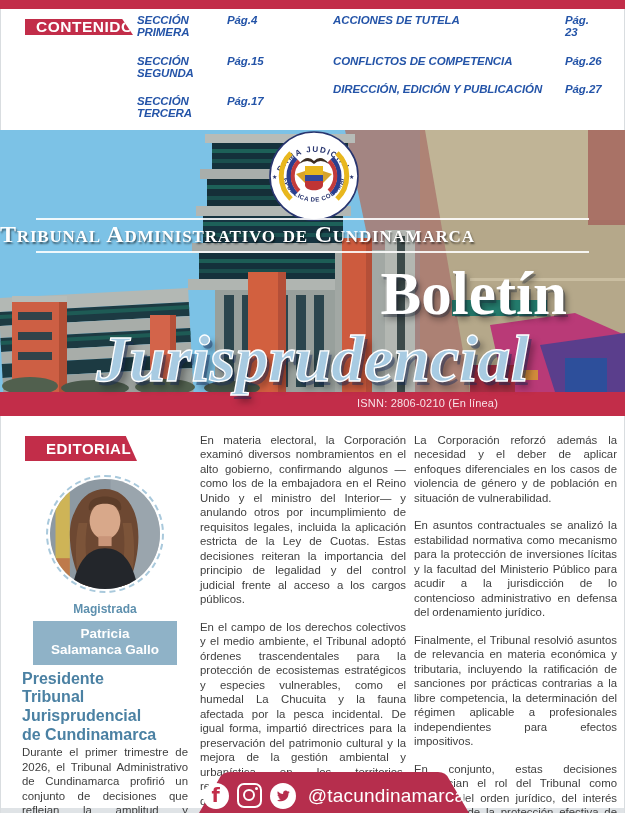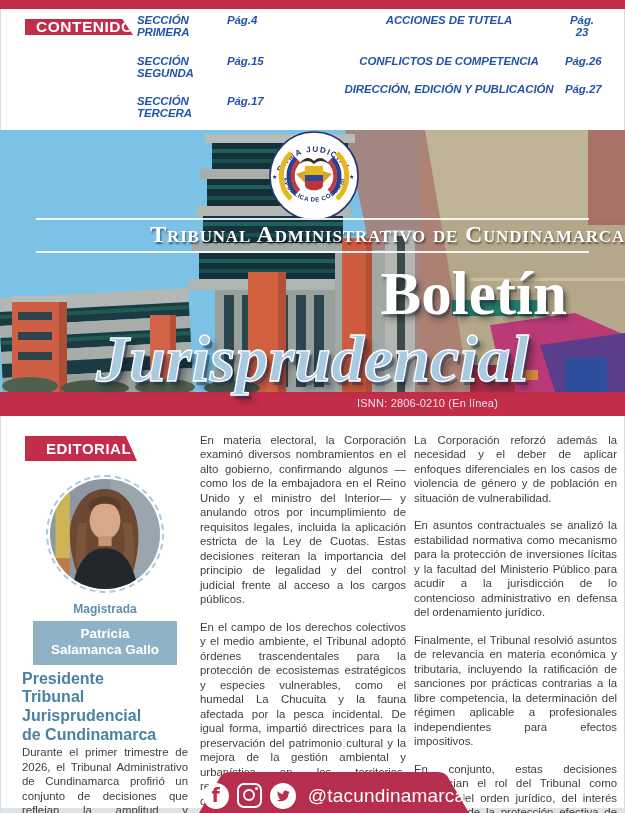--- a/index.html
+++ b/index.html
@@ -17,30 +17,30 @@
   }
   .contenido {
     position:absolute; left:25px; top:19px; width:108px; height:16px;
     font-size:15.5px; letter-spacing:.5px; padding-left:11px; box-sizing:border-box;
   }
   .toc-col { position:absolute; top:14px; color:var(--toc_text,#2454a8);
     font-weight:700; font-style:italic; font-size:11.5px; letter-spacing:-.1px; }
   .toc-col .row { display:grid; margin-bottom:16.5px; line-height:12px; cursor:pointer; }
   .toc-left { left:137px; width:152px; }
   .toc-left .row { grid-template-columns: 90px auto; }
-  .toc-right { left:333px; width:266px;text-align:center; }
+  .toc-right { left:333px; width:266px; }
   .toc-right .row { grid-template-columns: 232px auto; }
   
   .hero { position:absolute; top:130px; left:0; width:625px; height:262px; }
   .hero svg { display:block; width:625px; height:262px; }
   .issn-band { position:absolute; top:392px; left:0; right:0; height:24px; background:var(--accent,#c22d49); }
   .issn { position:absolute; top:397px; right:127px; color:#f8e3e8; font-size:11px; letter-spacing:.2px; }
   .inst-line { position:absolute; left:36px; right:36px; height:2px; background:rgba(255,255,255,.88); }
   .inst-text {
-    position:absolute; top:222px; left:0; right:0; text-align:right; color:#fff;
+    position:absolute; top:222px; left:0; right:0; text-align:left; color:#fff;
     font-family:"Liberation Serif", serif; font-variant:small-caps; font-weight:700;
     font-size:24px; letter-spacing:.8px; text-shadow:1px 2px 2px rgba(0,0,0,.55); line-height:1;
   }
   .boletin {
     position:absolute; top:263px; right:58px; color:#fff; line-height:1;
     font-family:"Liberation Serif", serif; font-weight:700; font-size:61px;
     text-shadow:2px 3px 0 rgba(30,40,60,.35), 3px 5px 6px rgba(0,0,0,.4);
   }
   .juris {
     position:absolute; top:326px; left:0; right:0; text-align:center; line-height:1;

